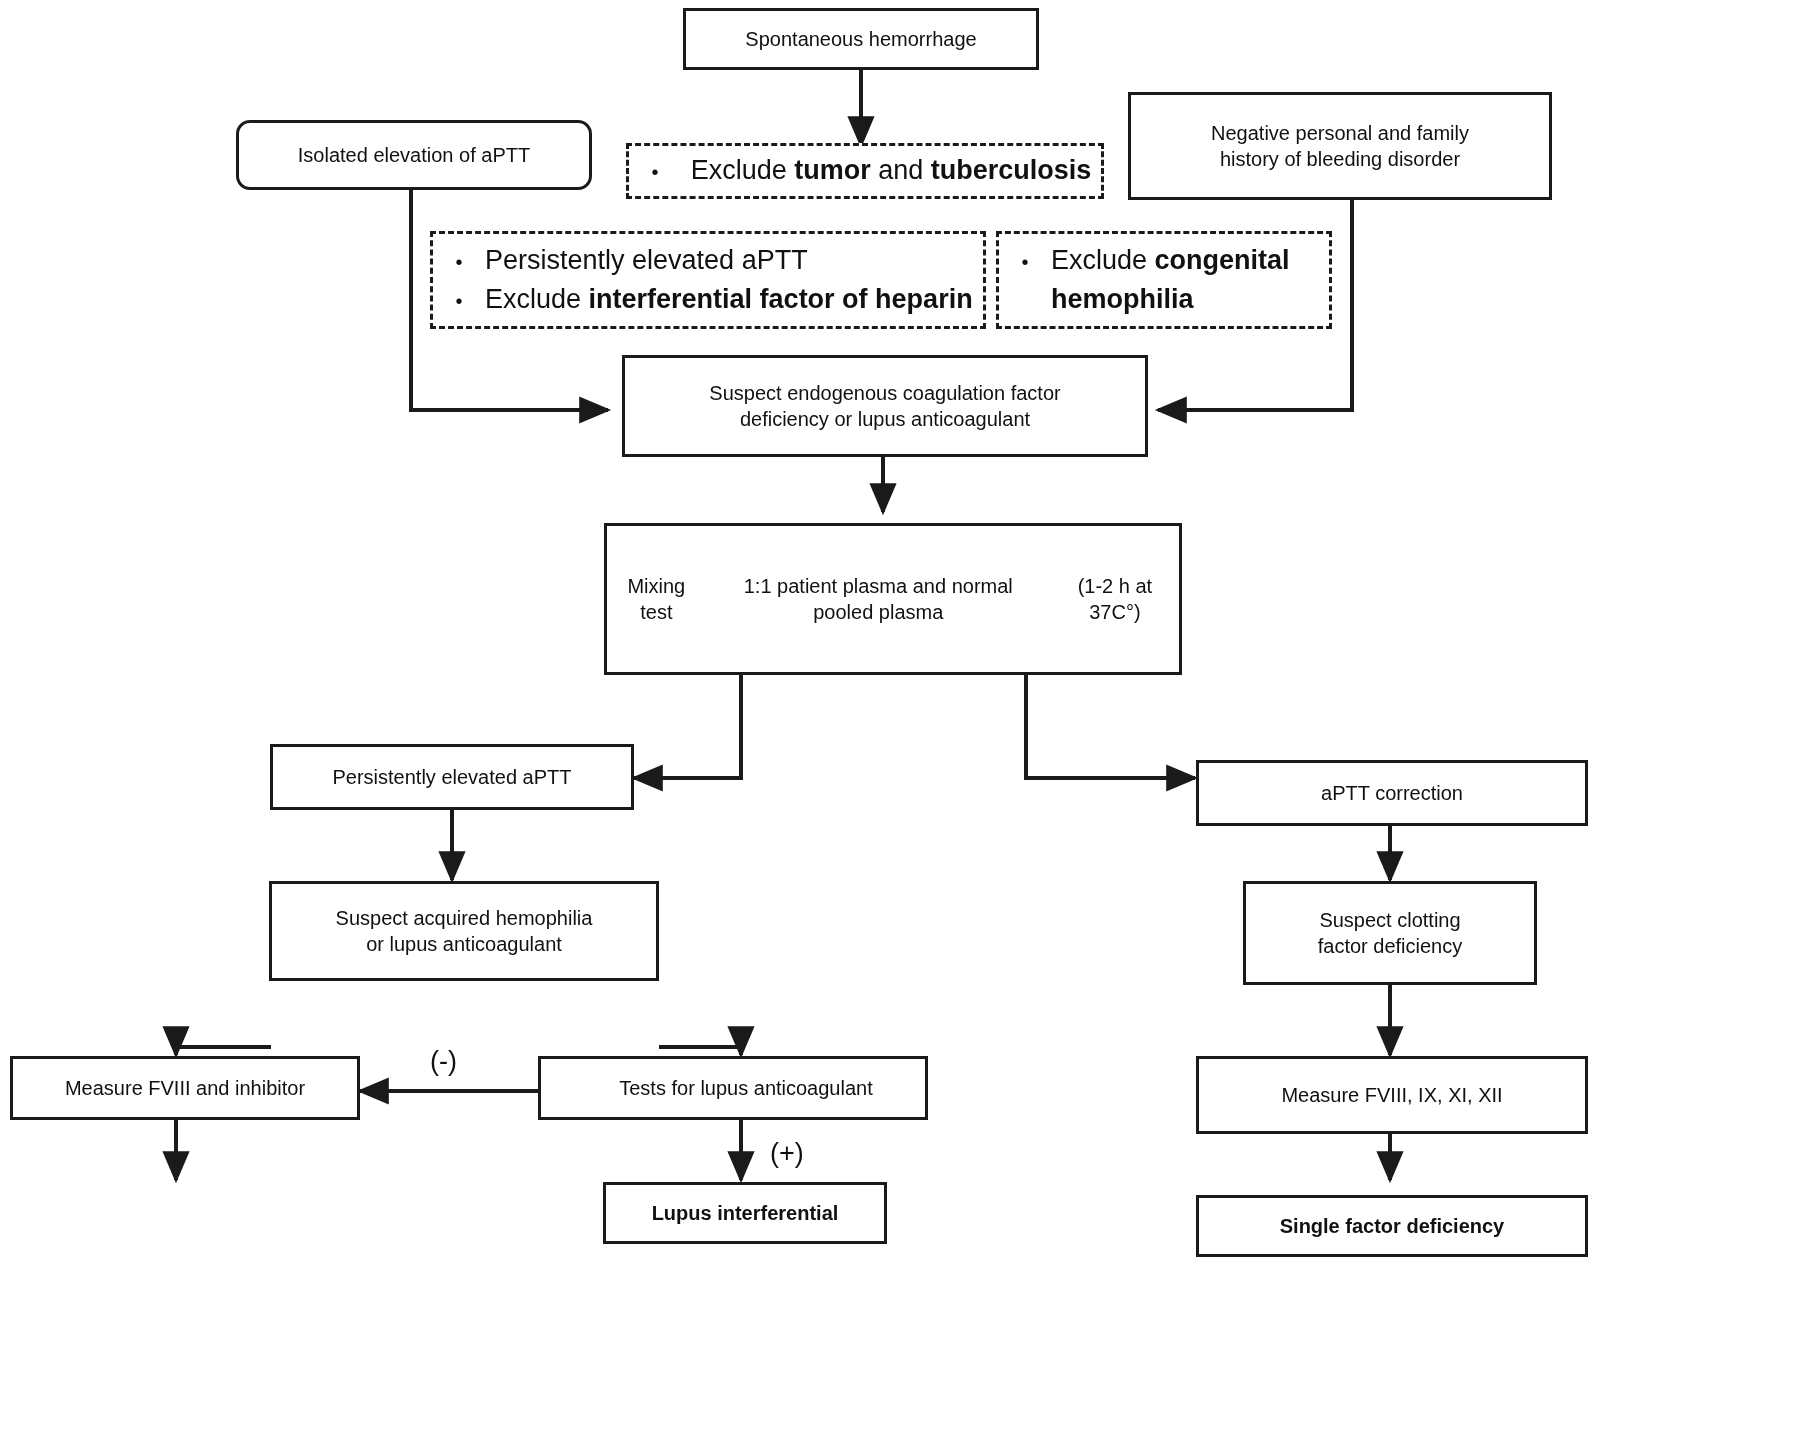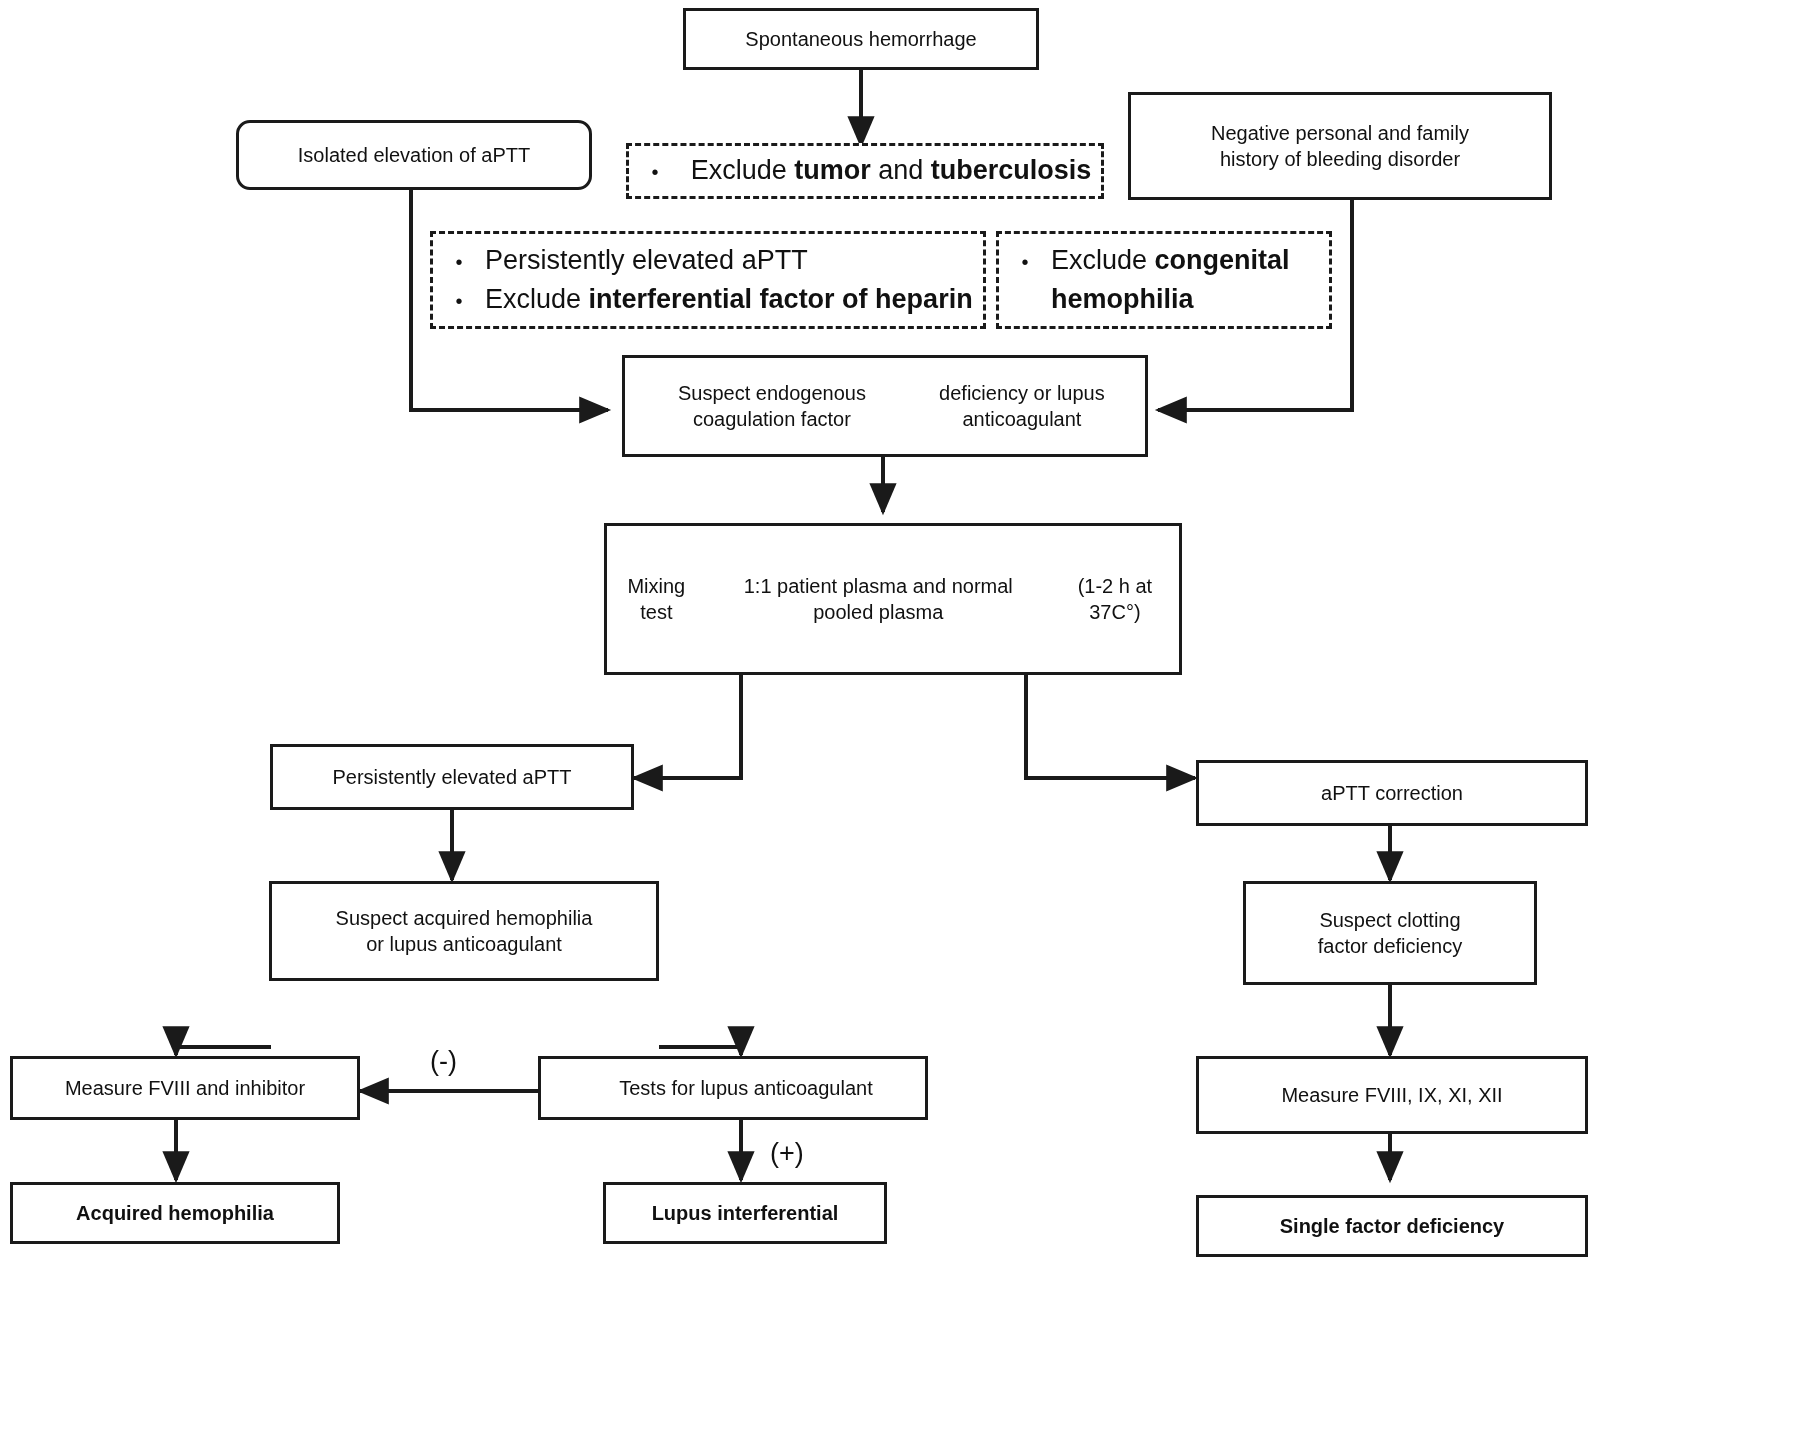--- a/index.html
+++ b/index.html
@@ -166,21 +166,21 @@
     <div class="dashrow">
       <span class="bullet">•</span>
       <span class="dashtext"><span>Exclude </span><b>congenital</b></span>
     </div>
     <div class="dashrow">
       <span class="bullet">&nbsp;</span>
       <span class="dashtext"><b>hemophilia</b></span>
     </div>
   </div>
 
-  <div class="box" style="left:622px; top:355px; width:526px; height:102px; ">
+  <div class="box" style="left:622px; top:355px; width:526px; height:102px; flex-direction:column;">
     <span class="multiline">Suspect endogenous coagulation factor</span>
     <span class="multiline">deficiency or lupus anticoagulant</span>
   </div>
 
   <div class="box" style="left:604px; top:523px; width:578px; height:152px; flex-direction:row;gap:16px;">
     <span class="multiline">Mixing test</span>
     <span class="multiline">1:1 patient plasma and normal pooled plasma</span>
     <span class="multiline">(1-2 h at 37C°)</span>
   </div>
 
@@ -210,23 +210,20 @@
     <span>Tests for lupus anticoagulant</span>
   </div>
 
   <div class="box" style="left:1196px; top:1056px; width:392px; height:78px;">
     <span>Measure FVIII, IX, XI, XII</span>
   </div>
 
   <div class="lbl" style="left:430px; top:1046px;">(-)</div>
   <div class="lbl" style="left:770px; top:1138px;">(+)</div>
 
-  <div class="box bold" style="left:10px; top:1182px; width:330px; height:62px;">
-    <span>Acquired hemophilia</span>
-  </div>
 
   <div class="box bold" style="left:603px; top:1182px; width:284px; height:62px;">
     <span>Lupus interferential</span>
   </div>
 
   <div class="box bold" style="left:1196px; top:1182px; width:392px; height:62px;margin-top:13px;">
     <span>Single factor deficiency</span>
   </div>
 
 </div>

